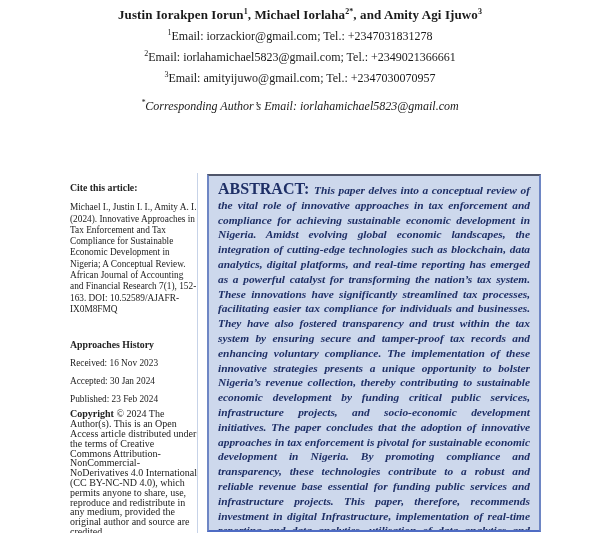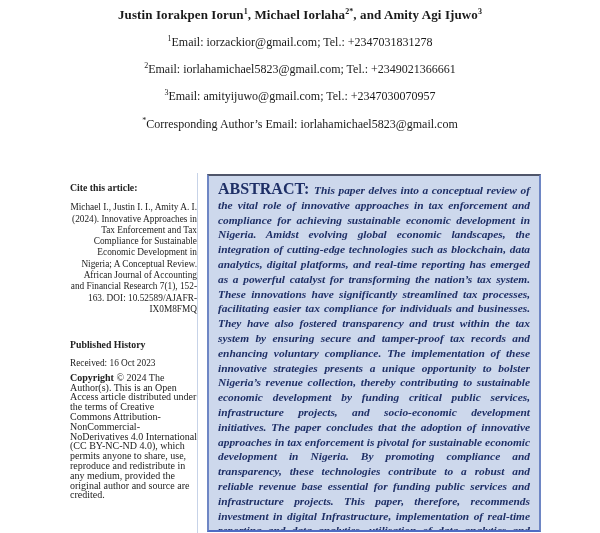--- a/index.html
+++ b/index.html
@@ -12,32 +12,32 @@
   }
   .page { position: relative; width: 600px; height: 533px; background: #ffffff; }
 
   
   .head-block { text-align: center; padding-top: 7px; }
   .authors-line { font-weight: bold; font-size: 13px; letter-spacing: .1px; }
   .authors-line sup, .affiliation sup, .contact-line sup {
     font-size: 8px; line-height: 0; font-weight: inherit;
   }
   .affiliation { font-size: 12.5px; margin-top: 10px; }
-  .contact-line { font-size: 12px; margin-top: 12px; }
-  .contact-line.corresponding { margin-top: 13px; }
+  .contact-line { font-size: 12px; margin-top: 6px; }
+  .contact-line.corresponding { margin-top: 13px; font-style: italic; }
 
   
   .body-cols { position: absolute; top: 167px; left: 0; right: 0; bottom: 0; display: flex; font-family: Liberation Serif, serif; }
 
   .sidebar {
     margin-left: 70px; width: 127px; flex: 0 0 127px;
     font-size: 9.3px; line-height: 11.3px; color: #222;
   }
   .cite-heading { font-weight: bold; font-size: 9.8px; margin-top: 15px; }
-  .citation-text { margin-top: 9px; text-align: right; }
+  .citation-text { margin-top: 9px; }
   .history-heading { font-weight: bold; font-size: 9.8px; margin-top: 24px; }
   .history-line { margin-top: 7px; }
   .copyright-text { margin-top: 4px; font-size: 10px; line-height: 9.8px; }
   .copyright-text .b { font-weight: bold; }
 
   .column-divider {
     width: 1px; flex: 0 0 1px;
     background: #c7d3e8;
     margin-top: 6px;
   }
@@ -80,22 +80,24 @@
 
     <div class="contact-line corresponding"><sup>*</sup><span>Corresponding Author’s Email: iorlahamichael5823@gmail.com</span></div>
   </div>
 
   <div class="body-cols">
 
     <aside class="sidebar">
       <div class="cite-heading">Cite this article:</div>
       <div class="citation-text">Michael I., Justin I. I., Amity A. I. (2024). Innovative Approaches in Tax Enforcement and Tax Compliance for Sustainable Economic Development in Nigeria; A Conceptual Review. African Journal of Accounting and Financial Research 7(1), 152-163. DOI: 10.52589/AJAFR-IX0M8FMQ</div>
 
-      <div class="history-heading">Published History</div>
-      <div class="history-line">Received: 16 Oct 2023</div>
+      <div class="history-heading">Approaches History</div>
+      <div class="history-line">Received: 16 Nov 2023</div>
+      <div class="history-line">Accepted: 30 Jan 2024</div>
+      <div class="history-line">Published: 23 Feb 2024</div>
 
       <div class="copyright-text"><span class="b">Copyright</span><span> © 2024 The Author(s). This is an Open Access article distributed under the terms of Creative Commons Attribution-NonCommercial-NoDerivatives 4.0 International (CC BY-NC-ND 4.0), which permits anyone to share, use, reproduce and redistribute in any medium, provided the original author and source are credited.</span></div>
     </aside>
 
     <div class="column-divider"></div>
 
     <section class="abstract-box" style="background: rgb(205, 216, 236); border-left-color: rgb(110, 134, 196);">
       <p class="abstract-body" style="margin: 0px; color: rgb(30, 47, 102);"><span class="abstract-label">ABSTRACT</span><span class="abstract-label">: </span><span class="abstract-run">This paper delves into a conceptual review of the vital role of innovative approaches in tax enforcement and compliance for achieving sustainable economic development in Nigeria. Amidst evolving global economic landscapes, the integration of cutting-edge technologies such as blockchain, data analytics, digital platforms, and real-time reporting has emerged as a powerful catalyst for transforming the nation’s tax system. These innovations have significantly streamlined tax processes, facilitating easier tax compliance for individuals and businesses. They have also fostered transparency and trust within the tax system by ensuring secure and tamper-proof tax records and enhancing voluntary compliance. The implementation of these innovative strategies presents a unique opportunity to bolster Nigeria’s revenue collection, thereby contributing to sustainable economic development by funding critical public services, infrastructure projects, and socio-economic development initiatives. The paper concludes that the adoption of innovative approaches in tax enforcement is pivotal for sustainable economic development in Nigeria. By promoting compliance and transparency, these technologies contribute to a robust and reliable revenue base essential for funding public services and infrastructure projects. This paper, therefore, recommends investment in digital Infrastructure, implementation of real-time reporting and data analytics, utilisation of data analytics and artificial intelligence and leverage on mobile payment systems.</span></p>
     </section>
 

